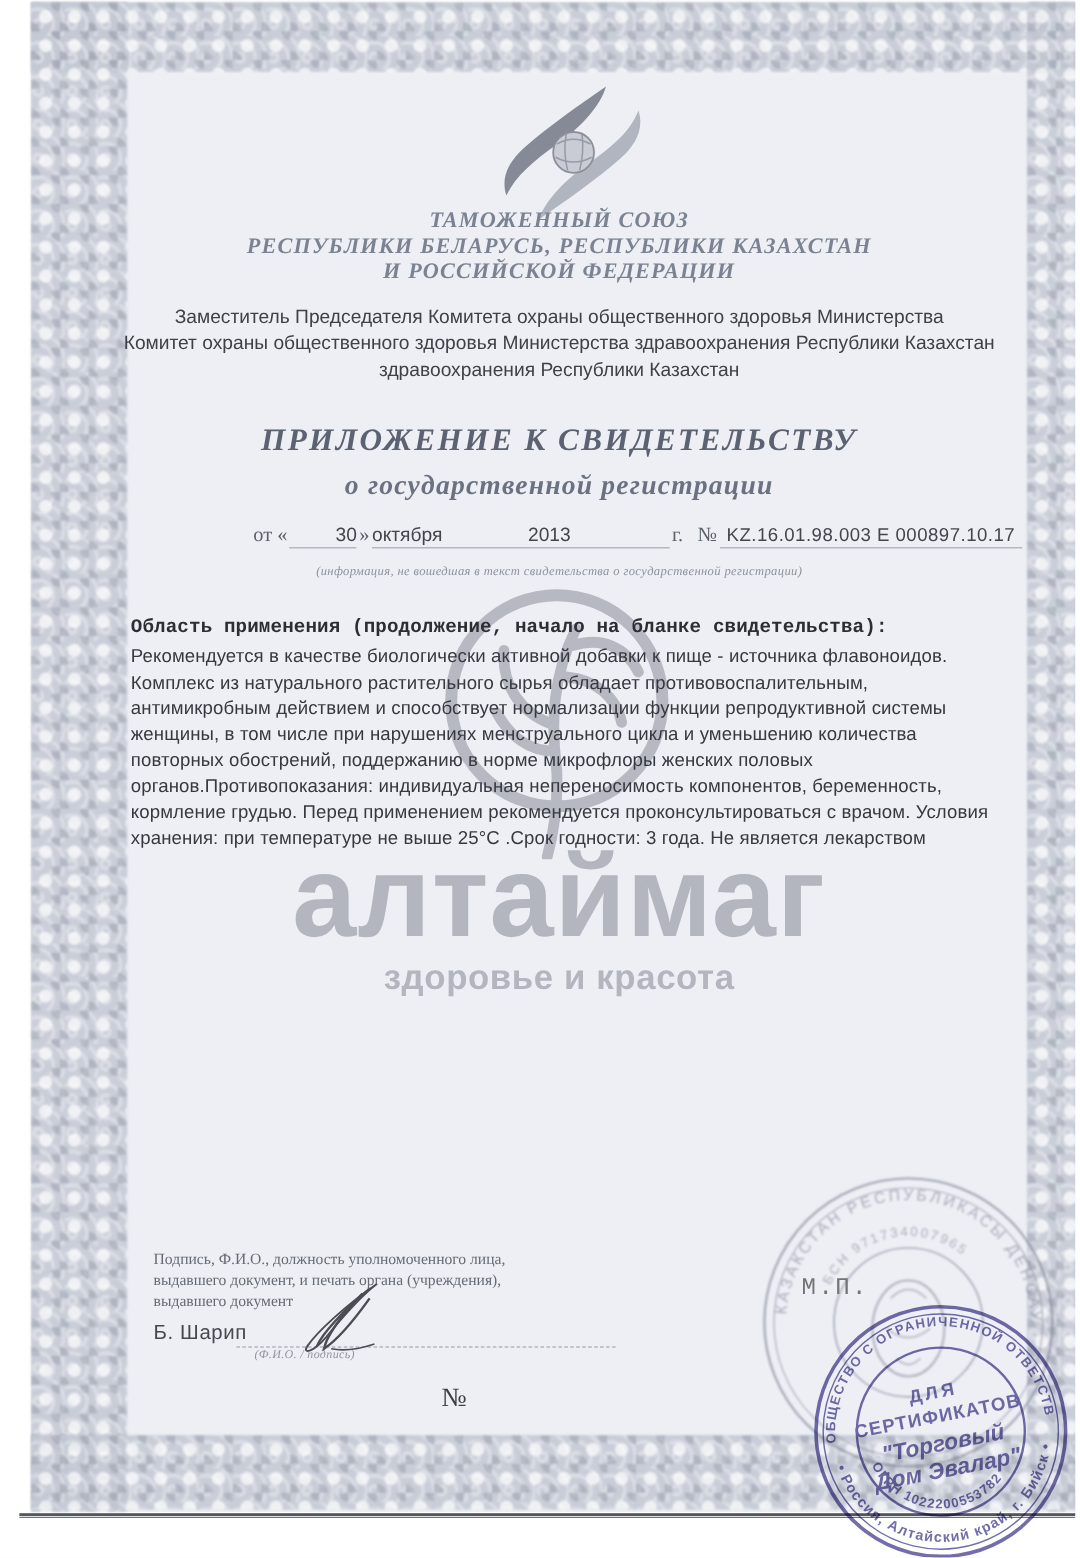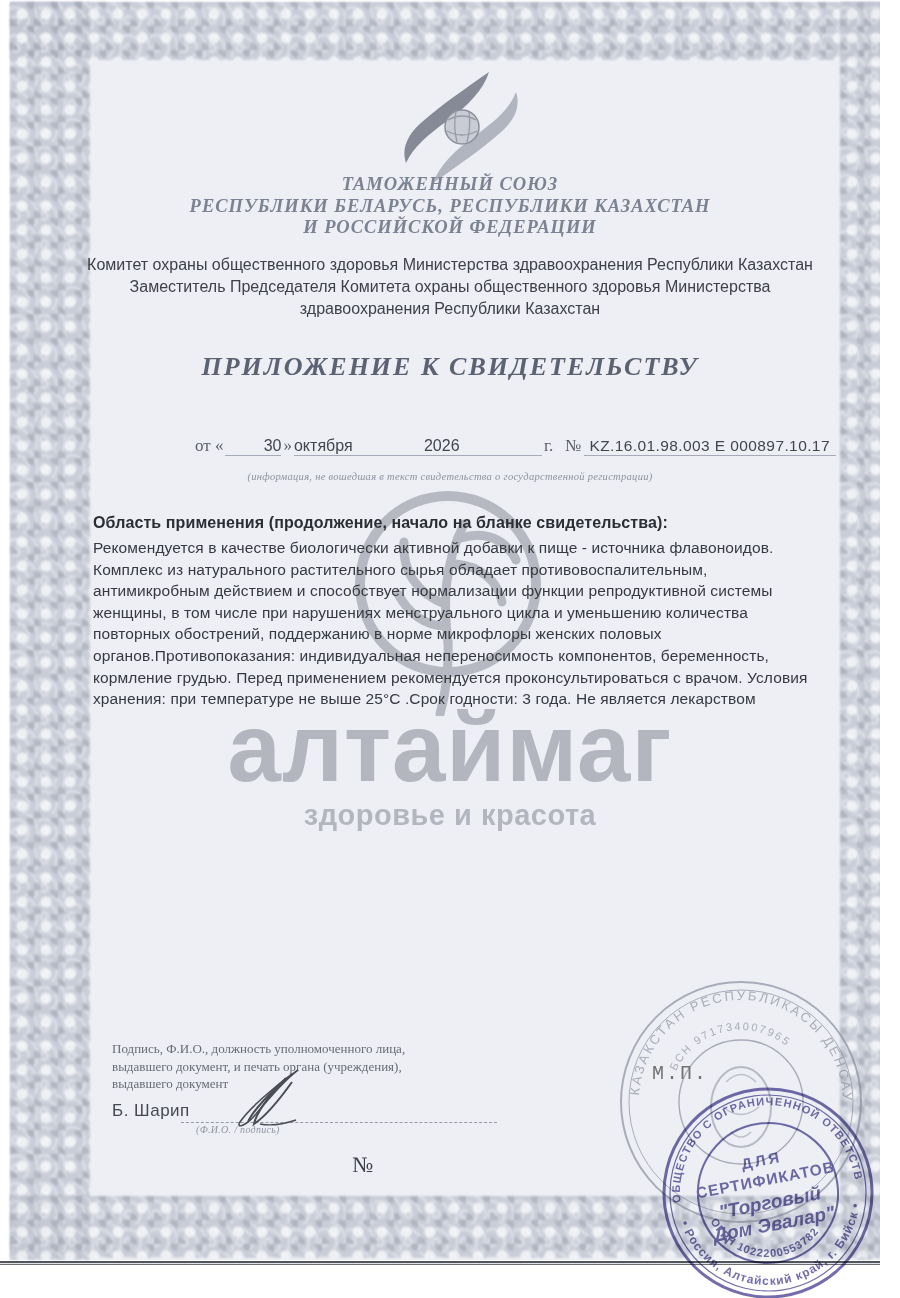--- a/index.html
+++ b/index.html
@@ -1,21 +1,21 @@
 <!DOCTYPE html>
 <html><head>
 <meta charset="utf-8">
 <style>
   html,body{margin:0;padding:0;}
   body{
     width:900px;height:1298px;background:#ffffff;
     font-family:"Liberation Sans",sans-serif;
     position:relative;overflow:hidden;
   }
-  .page{position:absolute;left:0;top:0;width:880px;height:1298px;overflow:hidden;}
+  .page{position:absolute;left:16px;top:0;width:880px;height:1298px;overflow:hidden;}
   .paper{
     position:absolute;left:10px;top:2px;width:890px;height:1258px;
     background:#edeff5;
   }
   
   .lace{
     position:absolute;
     background-color:#c9cdd8;
     background-image:
       radial-gradient(circle at 12px 12px, rgba(255,255,255,.75) 5px, transparent 6px),
@@ -72,21 +72,21 @@
   .du{
     font-family:"Liberation Sans",sans-serif;font-size:16px;color:#42464c;
     border-bottom:1.5px solid #a6abb8;text-align:left;
   }
   .du-day{min-width:50px;text-align:right;padding-left:6px;}
   .du-month{min-width:130px;}
   .du-year{min-width:118px;}
   .du-num{font-size:15.5px;letter-spacing:.4px;padding:0 6px;}
   .body-block{left:93px;top:514px;width:748px;}
   .body-heading{
-    font-size:16px;font-weight:700;color:#2b2e33;margin-bottom:5px;letter-spacing:.1px;
+    font-size:16px;font-weight:700;color:#2b2e33;margin-bottom:5px;letter-spacing:.1px;font-family:Liberation Mono, monospace;
   }
   .body-text{
     font-size:15.5px;line-height:21.6px;color:#36393f;white-space:pre-line;letter-spacing:.1px;
   }
   .wm-brand{
     left:0;top:693px;width:900px;
     font-size:96px;font-weight:700;color:#b3b6bf;letter-spacing:1px;z-index:2;
   }
   .wm-tagline{
     left:0;top:799px;width:900px;
@@ -138,34 +138,35 @@
     <path d="M52,50 Q66,42 80,50 M51,61 Q66,69 81,61 M60,41 Q57,57 61,72 M73,42 Q75,57 71,72" fill="none" stroke="#979ba6" stroke-width="1.3"></path>
   </svg>
 
   <div class="abs org-lines center">
     <div>ТАМОЖЕННЫЙ СОЮЗ</div>
     <div>РЕСПУБЛИКИ БЕЛАРУСЬ, РЕСПУБЛИКИ КАЗАХСТАН</div>
     <div>И РОССИЙСКОЙ ФЕДЕРАЦИИ</div>
   </div>
 
   <div class="abs committee center">
+    <div>Заместитель Председателя Комитета охраны общественного здоровья Министерства</div>
     <div>Комитет охраны общественного здоровья Министерства здравоохранения Республики Казахстан</div>
-    <div>Заместитель Председателя Комитета охраны общественного здоровья Министерства</div>
     <div>здравоохранения Республики Казахстан</div>
   </div>
 
 
   <div class="abs doc-title center">ПРИЛОЖЕНИЕ К СВИДЕТЕЛЬСТВУ</div>
+  <div class="abs doc-subtitle center">о государственной регистрации</div>
 
   <div class="abs date-row">
     <span class="lbl">от «</span>
     <span class="du du-day">30</span>
     <span class="lbl">»</span>
     <span class="du du-month">октября</span>
-    <span class="du du-year">2026</span>
+    <span class="du du-year">2013</span>
     <span class="lbl">г.</span>
     <span class="lbl" style="padding-left:10px;">№</span>
     <span class="du du-num">KZ.16.01.98.003 E 000897.10.17</span>
   </div>
 
   <div class="abs small-note info-note center">(информация, не вошедшая в текст свидетельства о государственной регистрации)</div>
 
   <svg class="abs flower-svg" width="196" height="232" viewBox="0 0 196 232" style="filter:blur(.6px);opacity:.5;">
     <g fill="none" stroke="#81858f" stroke-width="9" stroke-linecap="round">
       <circle cx="98" cy="100" r="88" stroke-width="10"></circle>

